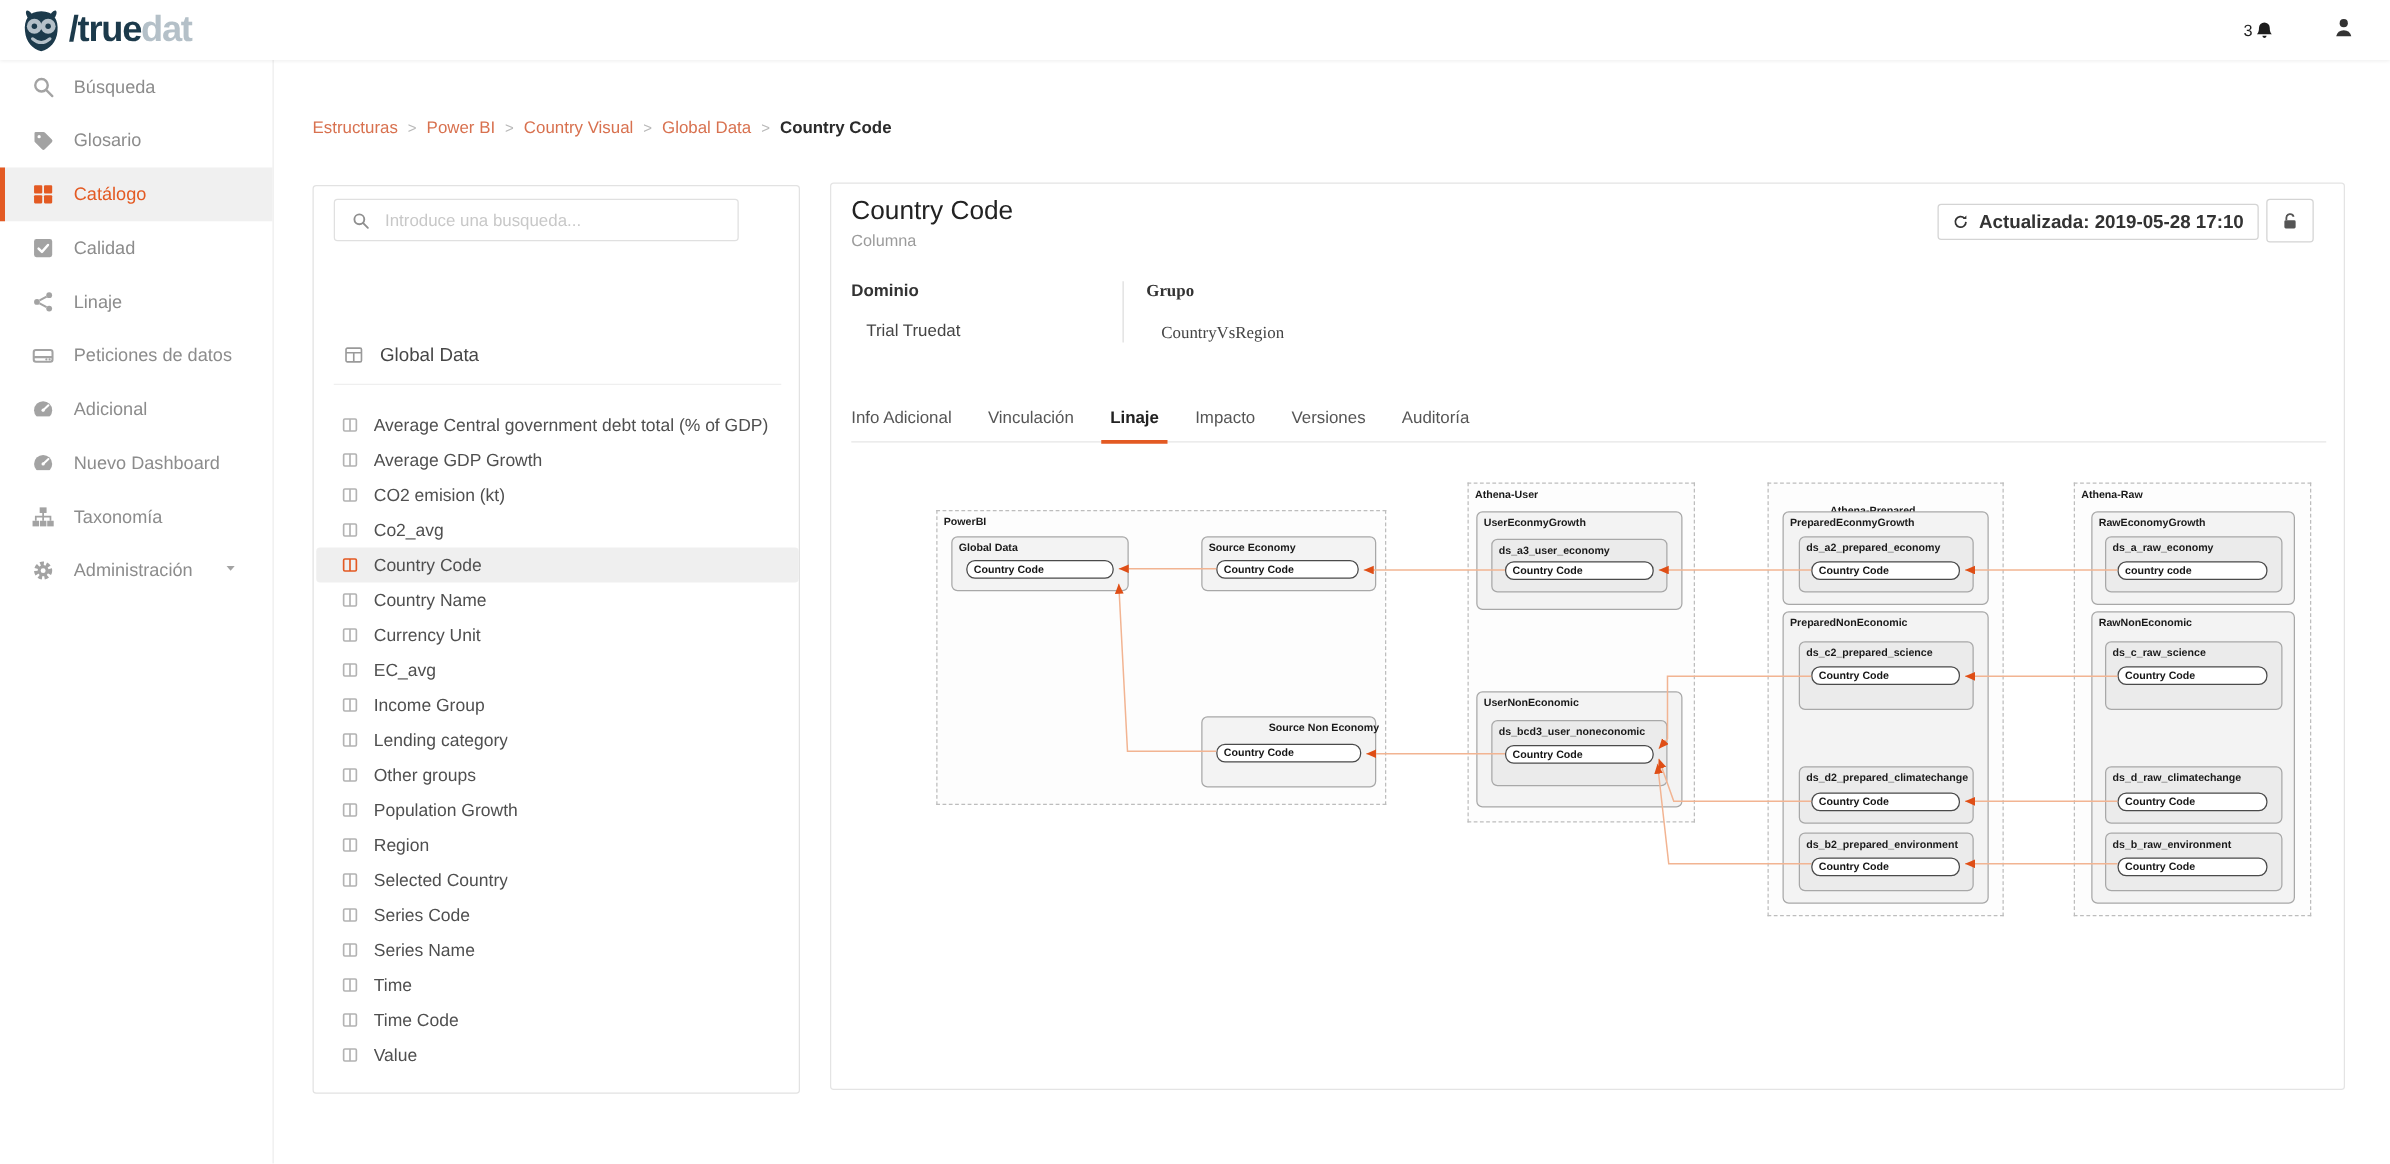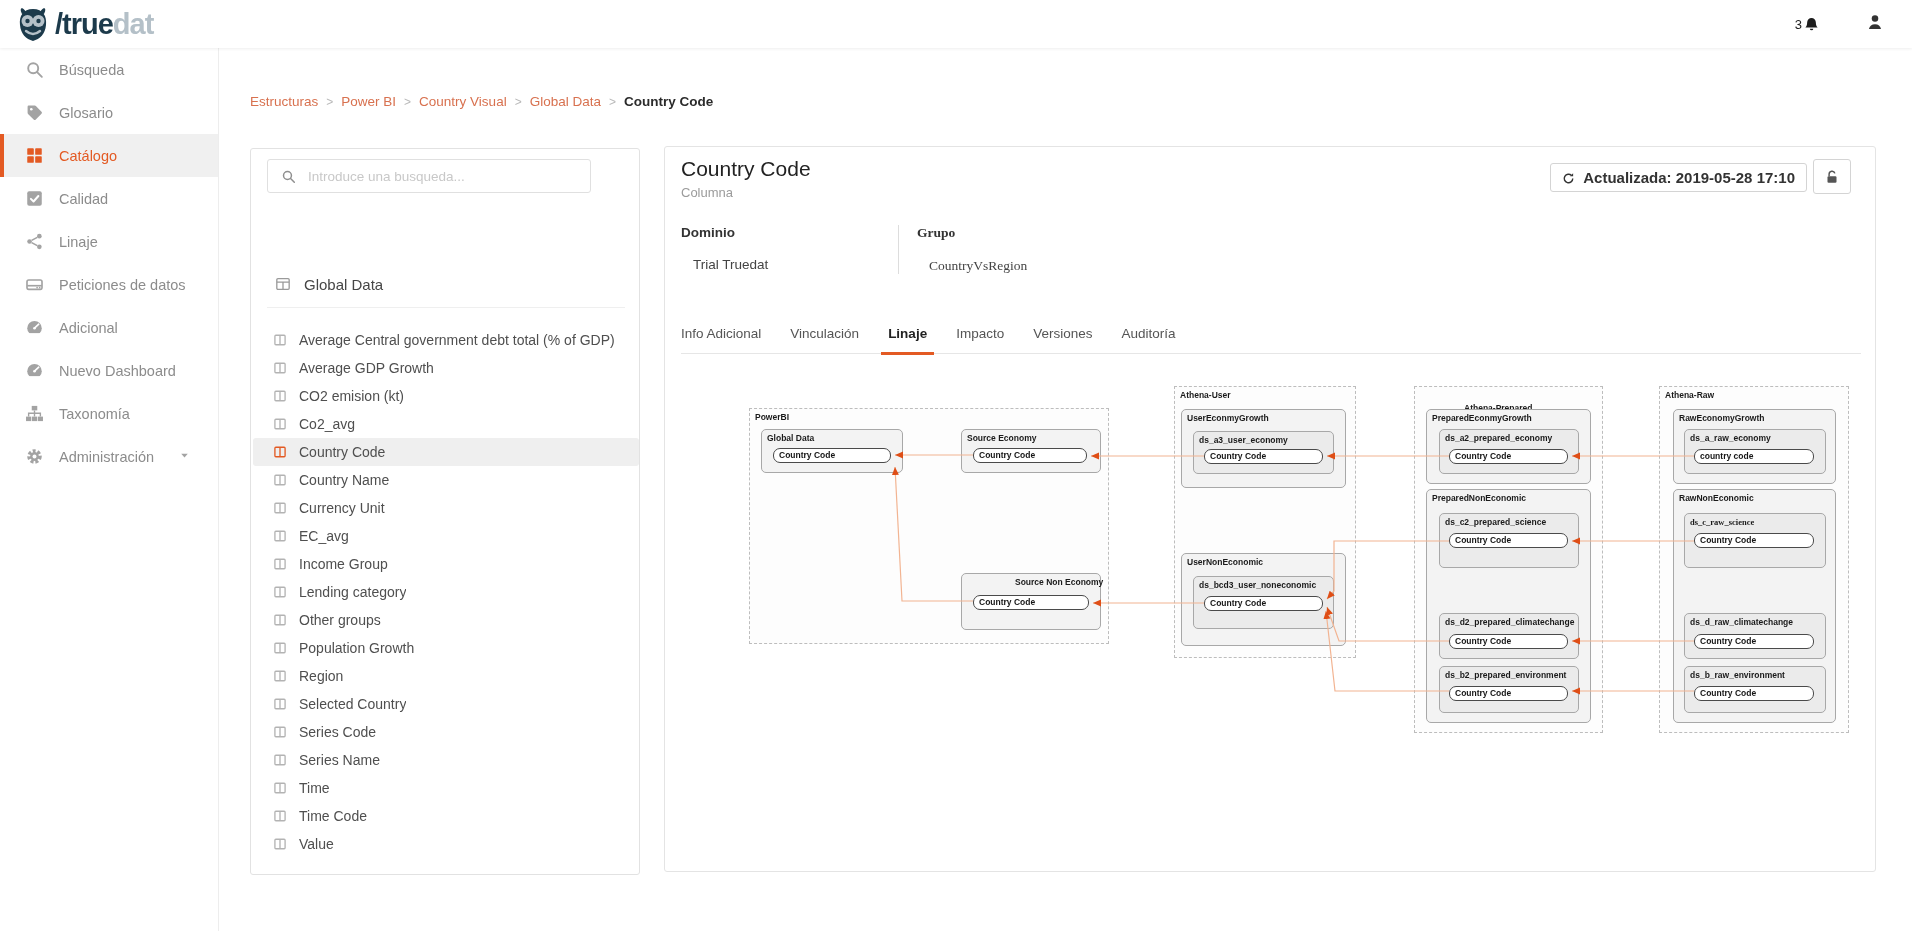--- a/index.html
+++ b/index.html
@@ -466,21 +466,21 @@
         <div class="g-box g-group" style="left: 994px; top: 239px; width: 190px; height: 347px;"></div>
         <div class="g-label" style="left: 1000px; top: 243px; position: absolute;">Athena-Raw</div>
         <div class="g-box g-table" style="left: 1008px; top: 262px; width: 163px; height: 75px;"></div>
         <div class="g-label" style="left: 1014px; top: 266px; position: absolute;">RawEconomyGrowth</div>
         <div class="g-box g-dataset" style="left: 1019px; top: 282px; width: 142px; height: 45px;"></div>
         <div class="g-label" style="left: 1025px; top: 286px; position: absolute;">ds_a_raw_economy</div>
         <div class="g-box g-field" style="left: 1029px; top: 302px; width: 120px; height: 15px;">country code</div>
         <div class="g-box g-table" style="left: 1008px; top: 342px; width: 163px; height: 234px;"></div>
         <div class="g-label" style="left: 1014px; top: 346px; position: absolute;">RawNonEconomic</div>
         <div class="g-box g-dataset" style="left: 1019px; top: 366px; width: 142px; height: 55px;"></div>
-        <div class="g-label" style="left: 1025px; top: 370px; position: absolute; font-family: Liberation Serif, serif;">ds_c_raw_science</div>
+        <div class="g-label" style="left: 1025px; top: 370px; position: absolute;">ds_c_raw_science</div>
         <div class="g-box g-field" style="left: 1029px; top: 386px; width: 120px; height: 15px;">Country Code</div>
         <div class="g-box g-dataset" style="left: 1019px; top: 466px; width: 142px; height: 46px;"></div>
         <div class="g-label" style="left: 1025px; top: 470px; position: absolute;">ds_d_raw_climatechange</div>
         <div class="g-box g-field" style="left: 1029px; top: 487px; width: 120px; height: 15px;">Country Code</div>
         <div class="g-box g-dataset" style="left: 1019px; top: 519px; width: 142px; height: 47px;"></div>
         <div class="g-label" style="left: 1025px; top: 523px; position: absolute;">ds_b_raw_environment</div>
         <div class="g-box g-field" style="left: 1029px; top: 539px; width: 120px; height: 15px;">Country Code</div>
         <svg class="edges" width="1210" height="724">
           <defs>
             <marker id="arw" markerUnits="userSpaceOnUse" markerWidth="9" markerHeight="8" refX="8" refY="3.5" orient="auto">

